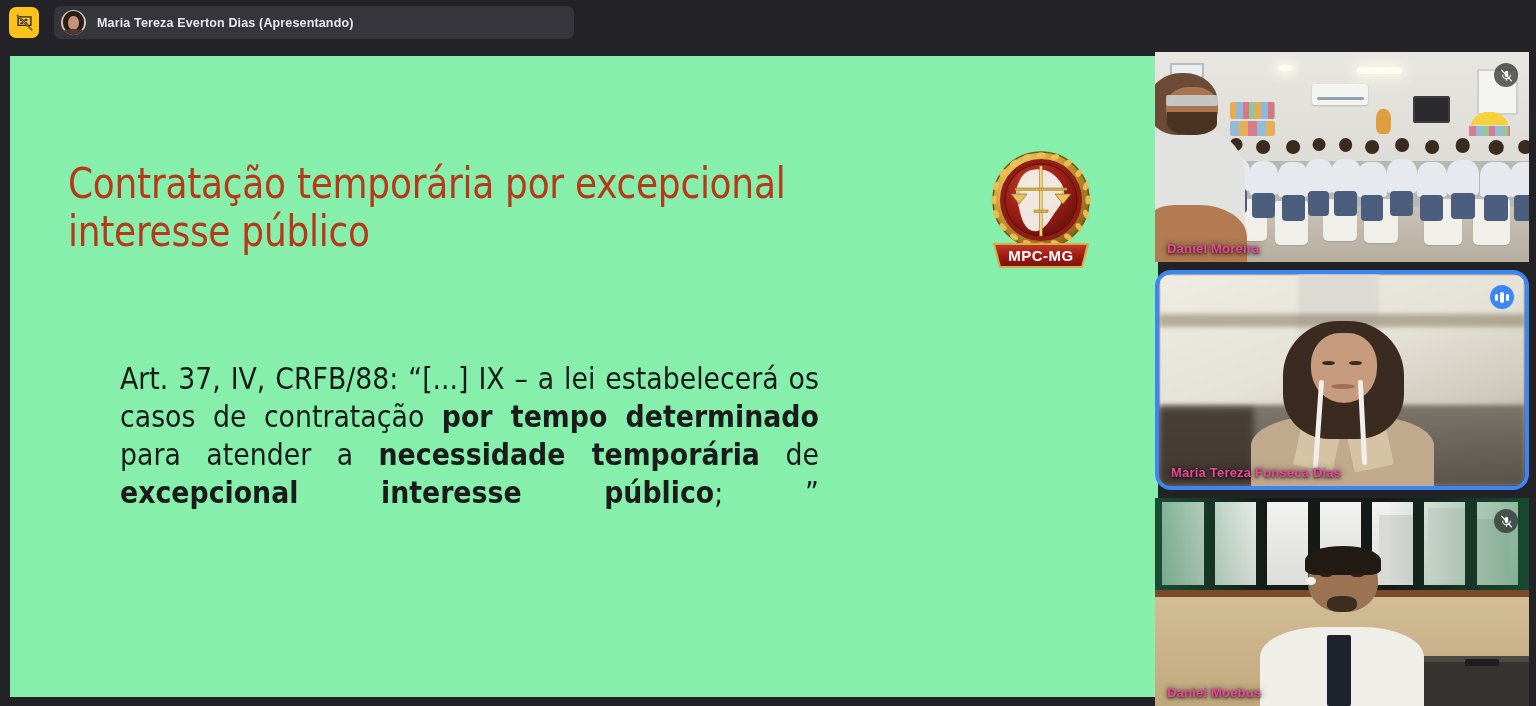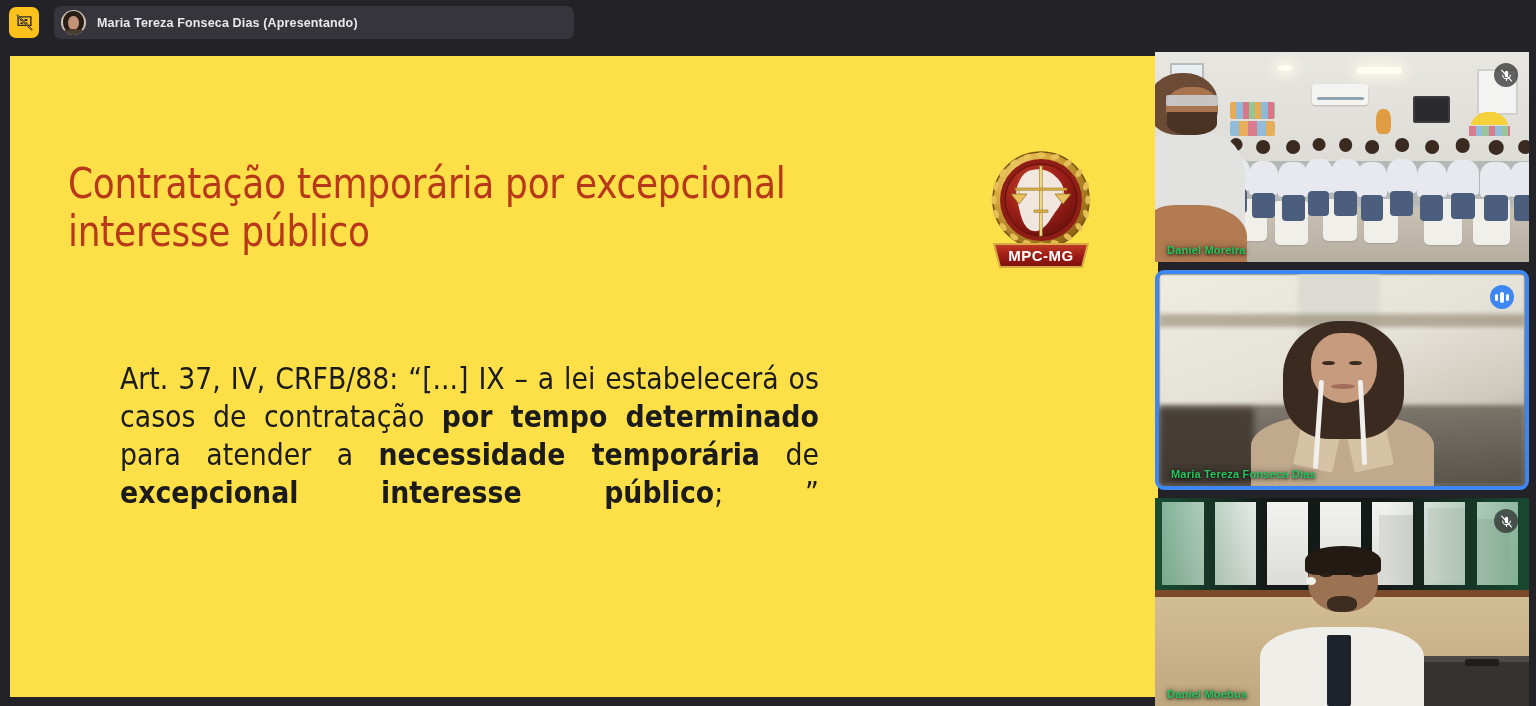--- a/index.html
+++ b/index.html
@@ -85,21 +85,21 @@
     font-weight: bold;
     letter-spacing: 0.15px;
     white-space: nowrap;
   }
 
   
   #slide-stage {
     position: absolute;
     left: 10px; top: 56px;
     width: 1148px; height: 641px;
-    background: #fde047;
+    background: #86efac;
     border-radius: 0;
     overflow: hidden;
   }
 
   #slide-title {
     position: absolute;
     left: 58px; top: 103px;
     width: 800px;
     color: #b8381a;
     font-family: "DejaVu Sans Condensed", "Liberation Sans Narrow", "Liberation Sans", sans-serif;
@@ -143,34 +143,34 @@
   }
 
   .video-tile {
     position: absolute;
     left: 0;
     width: 374px;
     overflow: hidden;
     background: #1a1a1a;
   }
   #tile-1 { top: 0;   height: 210px; }
-  #tile-2 { top: 218px; height: 220px; border: 4px solid #3d87f5; border-radius: 9px; }
+  #tile-2 { top: 218px; height: 220px; border: 4px solid #3d87f5; border-radius: 16px; }
   #tile-3 { top: 446px; height: 208px; }
 
   .tile-inner {
     position: absolute;
     inset: 0;
     overflow: hidden;
   }
 
   .tile-name {
     position: absolute;
     left: 12px; bottom: 6px;
-    color: #22c55e;
-    font-size: 11px;
+    color: #ec4899;
+    font-size: 13px;
     font-weight: bold;
     letter-spacing: 0.2px;
     text-shadow: 0 1px 3px rgba(0,0,0,.85), 0 0 7px rgba(0,0,0,.6);
     z-index: 6;
     white-space: nowrap;
   }
 
   .mute-badge {
     position: absolute;
     right: 11px; top: 11px;
@@ -288,21 +288,21 @@
         </svg>
       </span>
     </div>
 
     <div id="presenter-chip">
       <span class="avatar">
         <span class="av-hair"></span>
         <span class="av-face"></span>
         <span class="av-shoulders"></span>
       </span>
-      <span id="presenter-name">Maria Tereza Fonseca Dias (Apresentando)</span>
+      <span id="presenter-name">Maria Tereza Everton Dias (Apresentando)</span>
     </div>
 
   </div>
 
   <div id="slide-stage">
 
     <div id="slide-title">Contratação temporária por excepcional interesse público</div>
 
     <div id="slide-logo">
       <svg viewBox="0 0 118 124" width="118" height="124" aria-hidden="true">

